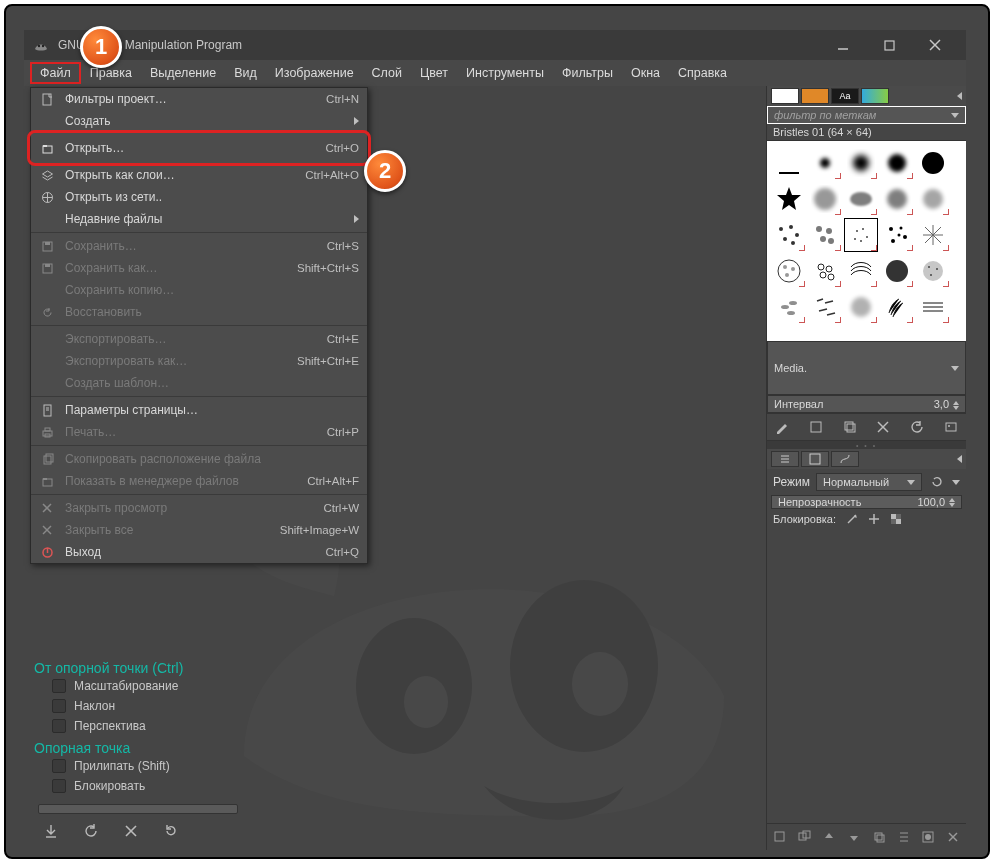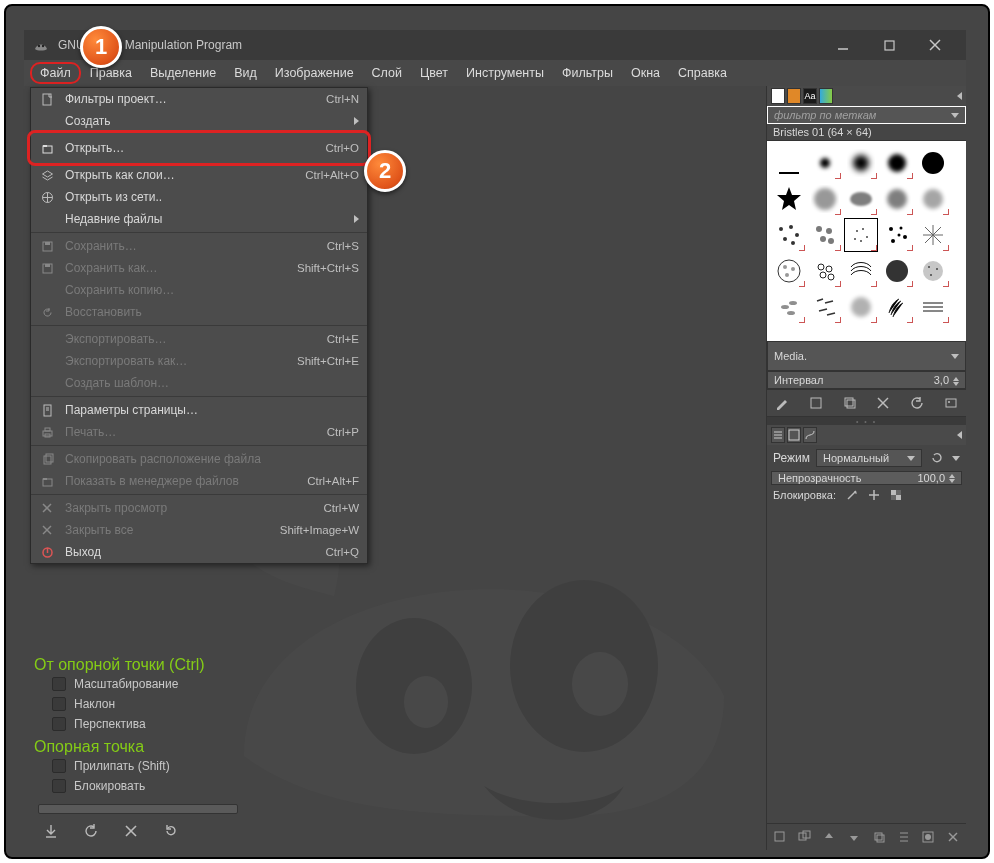--- a/index.html
+++ b/index.html
@@ -6,47 +6,47 @@
 body { background: #fff; width: 994px; height: 863px; overflow: hidden; }
 .frame { position: absolute; left: 4px; top: 4px; width: 986px; height: 855px; border: 2px solid #000; border-radius: 8px; background: #454545; }
 .app { position: absolute; left: 24px; top: 30px; width: 942px; height: 820px; background: #454545; display: flex; flex-direction: column; color: #d8d8d8; font-size: 12px; }
 .titlebar { height: 30px; background: #3a3a3a; display: flex; align-items: center; padding: 0 8px; color: #c8c8c8; }
 .titlebar .logo { width: 18px; height: 18px; margin-right: 8px; display: flex; align-items: center; justify-content: center; }
 .titlebar .title { flex: 1; font-size: 12px; }
 .winbtns { display: flex; gap: 0; }
 .winbtn { width: 46px; height: 30px; display: flex; align-items: center; justify-content: center; color: #c8c8c8; }
 .menubar { height: 26px; background: #484848; display: flex; align-items: center; padding: 0 6px; gap: 0; }
 .menubar .mi { padding: 4px 9px; color: #dcdcdc; font-size: 12.5px; }
-.menubar .mi.file { border: 2px solid #d22; border-radius: 10px; padding: 2px 8px; }
+.menubar .mi.file { border: 2px solid #d22; border-radius: 0; padding: 2px 8px; }
 .workarea { flex: 1; display: flex; position: relative; }
 .canvas { flex: 1; background: #454545; position: relative; overflow: hidden; }
 .mascot { position:absolute; left: 160px; top: 330px; opacity:.25; }
 .leftpanel { position: absolute; left: 10px; bottom: 10px; width: 210px; color:#c8c8c8; }
-.lp-section { font-size:16px; color:#84cc16; margin-top:4px; }
+.lp-section { font-size:14px; color:#14b8a6; margin-top:4px; }
 .lp-row { display:flex; align-items:center; gap:8px; padding:3px 6px 3px 18px; }
 .lp-check { width:14px; height:14px; border:1px solid #2b2b2b; background:#3a3a3a; border-radius:2px; }
 .lp-scroll { width:200px; height:10px; background:#5a5a5a; border:1px solid #333; border-radius:2px; margin:8px 0 4px 4px; }
 .lp-btnrow { display:flex; gap:22px; padding:4px 4px 0 8px; }
 .lp-btn { width:18px; height:18px; color:#c0c0c0; display:flex; align-items:center; justify-content:center; }
 .rightpanel { width:200px; background:#454545; border-left:1px solid #333; display:flex; flex-direction:column; }
 .rp-tabs { height:20px; background:#4a4a4a; display:flex; align-items:center; padding:0 4px; gap:2px; }
-.rp-tab { width:14px; height:16px; background:#5a5a5a; border:1px solid #333; }
+.rp-tab { width:28px; height:16px; background:#5a5a5a; border:1px solid #333; }
 .rp-tab.ws { background:#fff; }
 .rp-tab.or { background:#e08828; }
 .rp-tab.aa { background:#1a1a1a; color:#fff; font-size:9px; display:flex; align-items:center; justify-content:center; }
 .rp-filter { background:#555; border:1px solid #ffffff; color:#a0a0a0; font-style:italic; font-size:11px; padding:2px 6px; display:flex; justify-content:space-between; align-items:center; }
 .rp-label { background:#454545; color:#d8d8d8; font-size:11px; padding:2px 6px; border-bottom:1px solid #333; }
 .brushes { background:#fff; height:200px; position:relative; padding:6px; }
 .brow { display:flex; gap:4px; margin-bottom:4px; }
 .bcell { width:32px; height:32px; display:flex; align-items:center; justify-content:center; position:relative; }
 .bcorner { position:absolute; right:0; bottom:0; width:6px; height:6px; }
 .bcorner::before,.bcorner::after{content:"";position:absolute;background:#c55;}
 .bcorner::before{width:6px;height:1px;bottom:0;right:0;}
 .bcorner::after{width:1px;height:6px;bottom:0;right:0;}
-.rp-select { background:#555; border:1px solid #333; color:#d8d8d8; font-size:11px; padding:8px 6px; display:flex; justify-content:space-between; align-items:center; }
+.rp-select { background:#555; border:1px solid #333; color:#d8d8d8; font-size:11px; padding:20px 6px; display:flex; justify-content:space-between; align-items:center; }
 .rp-spin { background:#555; border:1px solid #333; color:#d8d8d8; font-size:11px; padding:2px 6px; display:flex; justify-content:space-between; align-items:center; }
 .rp-btnrow { display:flex; justify-content:space-between; padding:4px 6px; border-top:1px solid #333; border-bottom:1px solid #333; }
 .rp-btn { width:18px; height:18px; color:#c0c0c0; display:flex; align-items:center; justify-content:center; }
 .rp-sep { height:8px; background:#3a3a3a; display:flex; align-items:center; justify-content:center; color:#6a6a6a; font-size:7px; letter-spacing:2px;}
 .layers-head { display:flex; align-items:center; gap:6px; padding:4px 6px; }
 .layers-head .combo { flex:1; background:#555; border:1px solid #333; padding:2px 6px; font-size:11px; display:flex; justify-content:space-between; align-items:center;}
 .layers-opacity { display:flex; align-items:center; padding:0 6px; font-size:11px; background:#5c5c5c; border:1px solid #333; margin:0 4px;}
 .layers-opacity span.lbl{flex:1;}
 .layers-lock { display:flex; align-items:center; gap:10px; padding:4px 6px; font-size:11px;}
 .layers-body { flex:1; background:#454545; }

